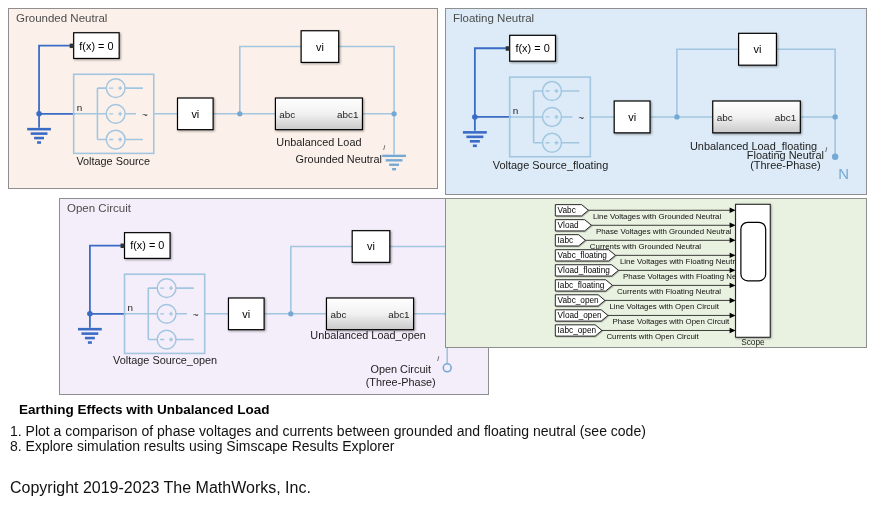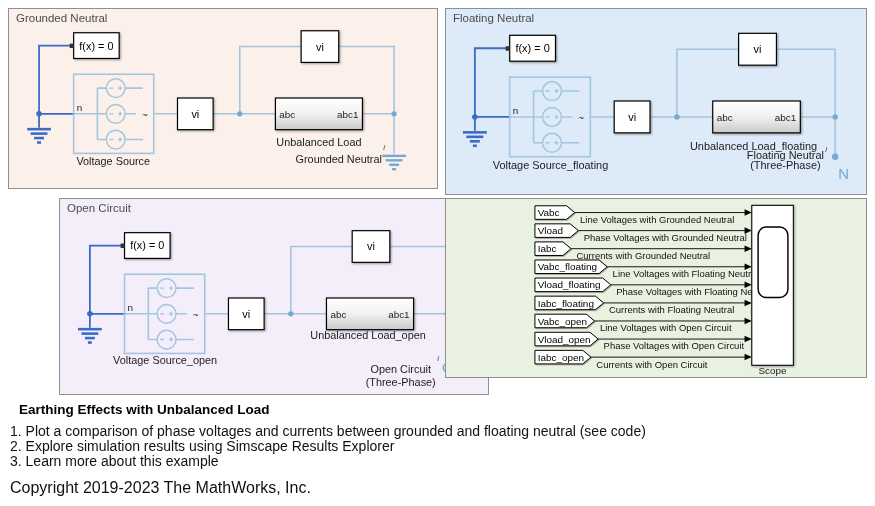--- a/index.html
+++ b/index.html
@@ -2,21 +2,21 @@
 <html style="--panel-grounded-bg: #fcf0ea; --panel-floating-bg: #dcebf7; --panel-open-bg: #f4edfa; --panel-scope-bg: #e9f1e1; --panel-border: #8f8f8f; --panel-title: #4c4c4c; --wire: #a3c6e0; --wire-dark: #74a9d4; --ref: #3a6bc5;"><head>
 <meta charset="utf-8">
 <style>
   html,body{margin:0;padding:0;background:#fff;}
   .canvas{position:relative;width:875px;height:506px;background:#fff;
           font-family:"Liberation Sans",sans-serif;overflow:hidden;}
   .panel{position:absolute;box-sizing:border-box;border:1px solid var(--panel-border);}
   #panel-grounded{left:8px;top:8px;width:430px;height:181px;background:var(--panel-grounded-bg);}
   #panel-floating{left:445px;top:8px;width:422px;height:187px;background:var(--panel-floating-bg);}
   #panel-open{left:18px;top:198px;width:430px;height:197px;background:var(--panel-open-bg);margin-left:41px;}
-  #panel-scope{left:445px;top:198px;width:422px;height:180px;background:var(--panel-scope-bg);}
+  #panel-scope{left:445px;top:198px;width:422px;height:150px;background:var(--panel-scope-bg);}
   .panel-title{position:absolute;top:3px;left:7px;font-size:11.5px;color:var(--panel-title);z-index:2;}
   .diagram{position:absolute;left:0;top:0;width:100%;height:100%;}
 
   svg text{font-family:"Liberation Sans",sans-serif;}
   .wire{stroke:var(--wire);stroke-width:1.6;fill:none;}
   .ref{stroke:var(--ref);stroke-width:1.8;fill:none;}
   .refbar{stroke:var(--ref);stroke-width:2.6;}
   .gbar{stroke:var(--wire-dark);stroke-width:2.4;}
   .srcbox{fill:none;stroke:var(--wire);stroke-width:1.6;}
   .sc{fill:none;stroke:var(--wire);stroke-width:1.5;}
@@ -268,17 +268,16 @@
 
       <rect class="blk shadow" x="317" y="7" width="46" height="177"></rect>
       <rect class="screen" x="324" y="31" width="33" height="78" rx="9"></rect>
       <text class="lbl mid" x="340" y="194">Scope</text>
     </svg>
   </div>
 
   <div class="doc-title">Earthing Effects with Unbalanced Load</div>
   <div class="notes">
     <div>1. Plot a comparison of phase voltages and currents between grounded and floating neutral (see code)</div>
-    <div>2. Explore simulation results using Simscape Results Explorer</div>
-    <div>3. Learn more about this example</div>
+    <div>8. Explore simulation results using Simscape Results Explorer</div>
   </div>
   <div class="copyright">Copyright 2019-2023 The MathWorks, Inc.</div>
 </div>
 
 </body></html>

